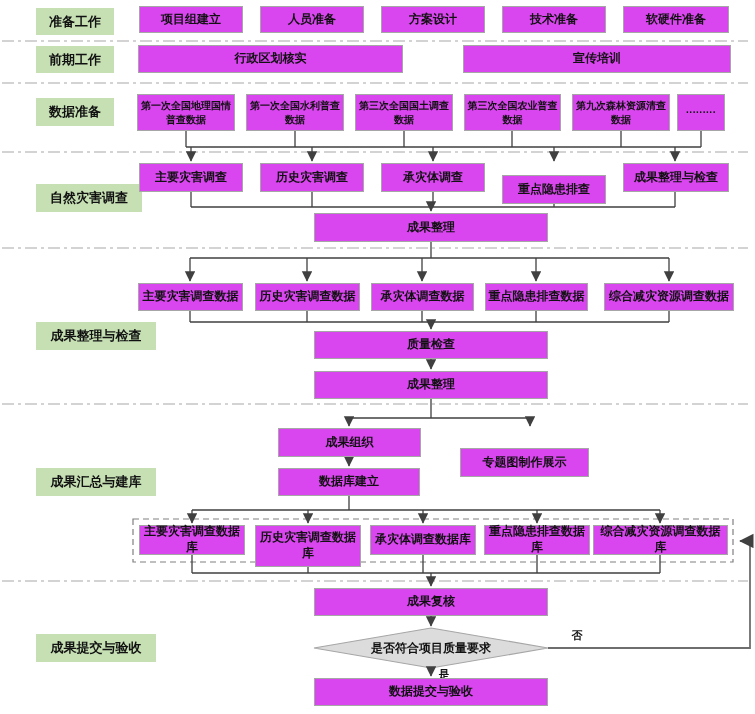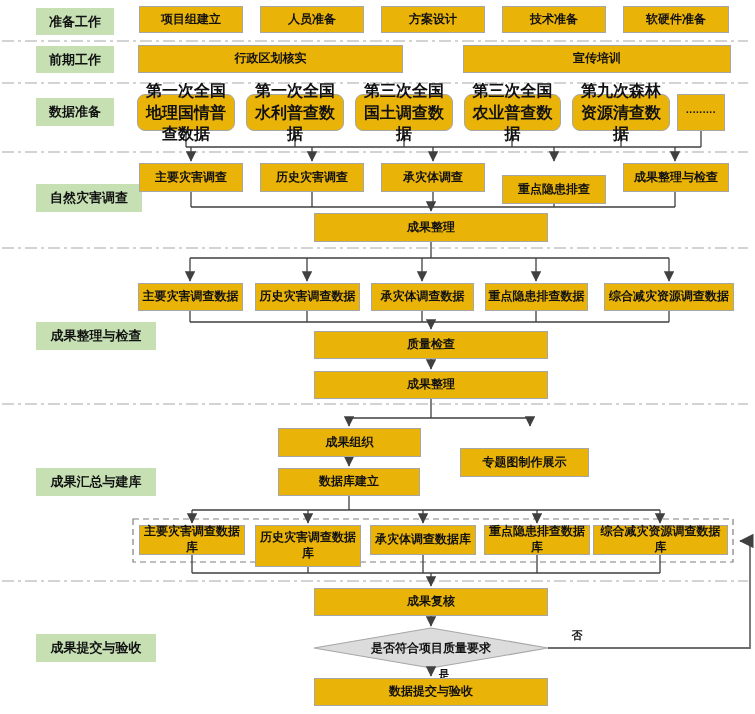--- a/index.html
+++ b/index.html
@@ -3,26 +3,26 @@
 <meta charset="utf-8">
 <style>
   html,body{margin:0;padding:0;background:#ffffff;}
   .canvas{
     position:relative;width:755px;height:714px;background:#ffffff;overflow:hidden;
     font-family:Liberation Sans, sans-serif;
   }
   .lines{position:absolute;left:0;top:0;}
   .node{
     position:absolute;box-sizing:border-box;
-    background:#eab308;border:1px solid #a6a6a6;
+    background:#d946ef;border:1px solid #a6a6a6;
     display:flex;align-items:center;justify-content:center;text-align:center;
     font-weight:bold;font-size:12px;color:#111;line-height:1.3;
     padding:1px 2px;
   }
-  .node.twoline{font-size:16px;line-height:1.35;border-radius:8px;}
+  .node.twoline{font-size:10px;line-height:1.35;}
   .node.dots{font-size:10px;letter-spacing:0px;white-space:nowrap;}
   .side{
     position:absolute;box-sizing:border-box;
     background:#c6e0b4;border:none;
     display:flex;align-items:center;justify-content:center;text-align:center;
     font-weight:bold;font-size:13px;color:#111;
   }
   .floating{
     position:absolute;background:transparent;border:none;
     display:flex;align-items:center;justify-content:center;text-align:center;

